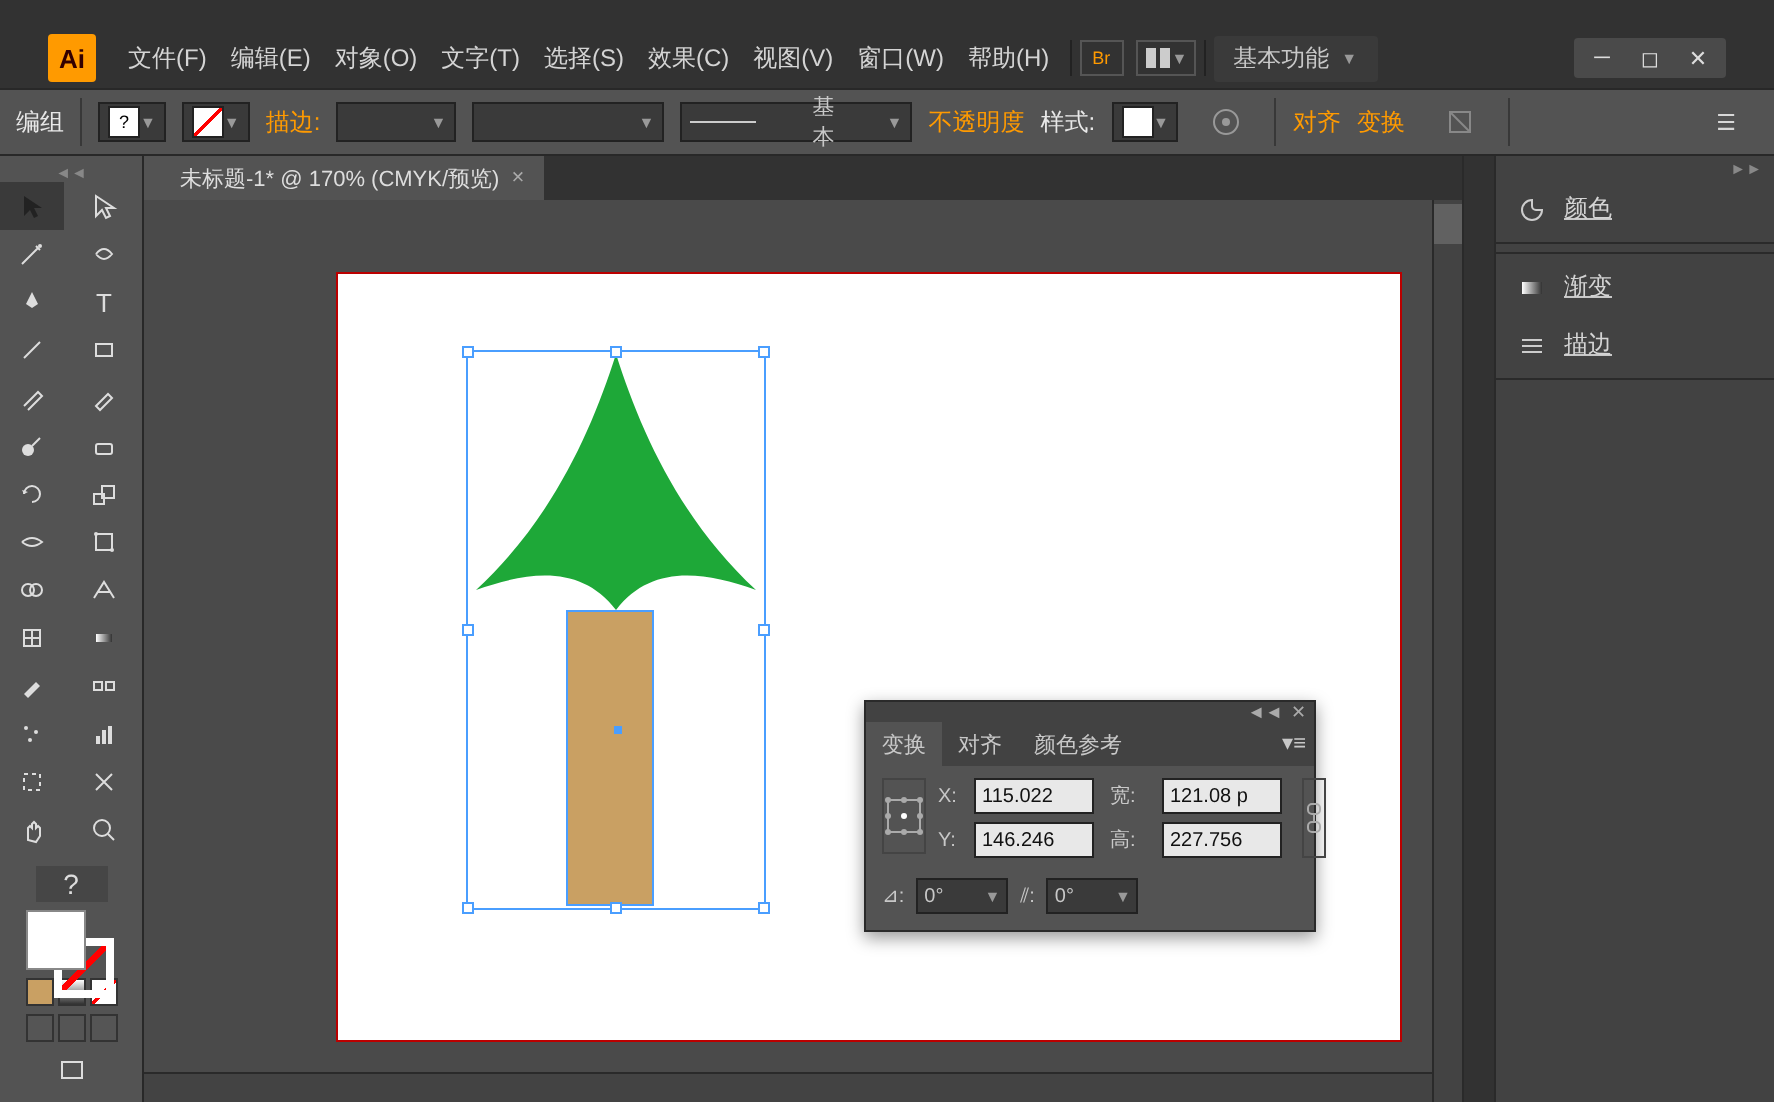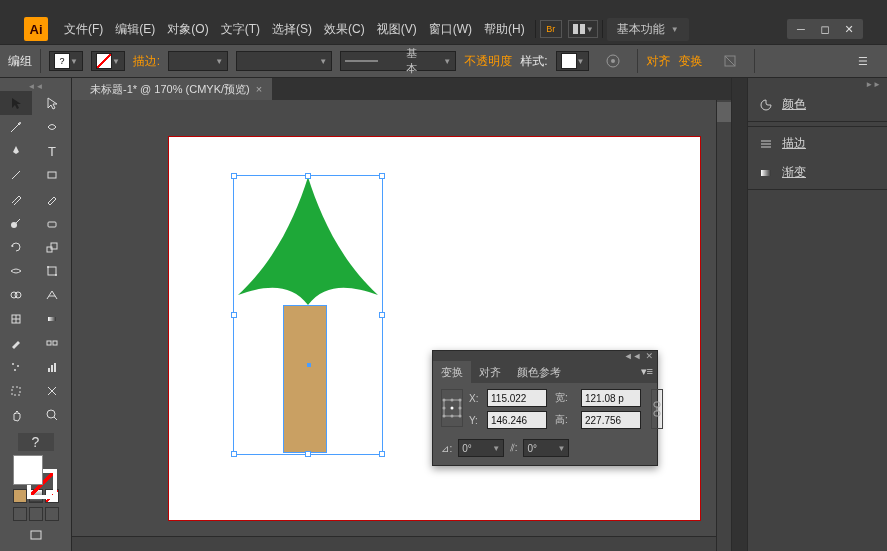--- a/index.html
+++ b/index.html
@@ -450,37 +450,37 @@
             </span>
             <span>颜色</span>
           </div>
       </div>
       <div class="rp-group">
       </div>
       <div class="rp-group">
         <div class="rp-item">
             <span class="rp-icon">
               <svg width="14" height="14">
-                <line x1="2" y1="4" x2="12" y2="4" stroke="#ccc"></line>
-                <line x1="2" y1="7" x2="12" y2="7" stroke="#ccc"></line>
-                <line x1="2" y1="10" x2="12" y2="10" stroke="#ccc"></line>
-              </svg>
-            </span>
-            <span>描边</span>
-          </div>
-        <div class="rp-item">
-            <span class="rp-icon">
-              <svg width="14" height="14">
                 <rect x="2" y="4" width="10" height="6" fill="url(#g2)"></rect>
                 <defs>
                   <linearGradient id="g2">
                     <stop offset="0" stop-color="#fff"></stop>
                     <stop offset="1" stop-color="#333"></stop>
                   </linearGradient>
                 </defs>
               </svg>
             </span>
             <span>渐变</span>
           </div>
+        <div class="rp-item">
+            <span class="rp-icon">
+              <svg width="14" height="14">
+                <line x1="2" y1="4" x2="12" y2="4" stroke="#ccc"></line>
+                <line x1="2" y1="7" x2="12" y2="7" stroke="#ccc"></line>
+                <line x1="2" y1="10" x2="12" y2="10" stroke="#ccc"></line>
+              </svg>
+            </span>
+            <span>描边</span>
+          </div>
       </div>
     </div>
   </div>
 </div>
 
 </body></html>

